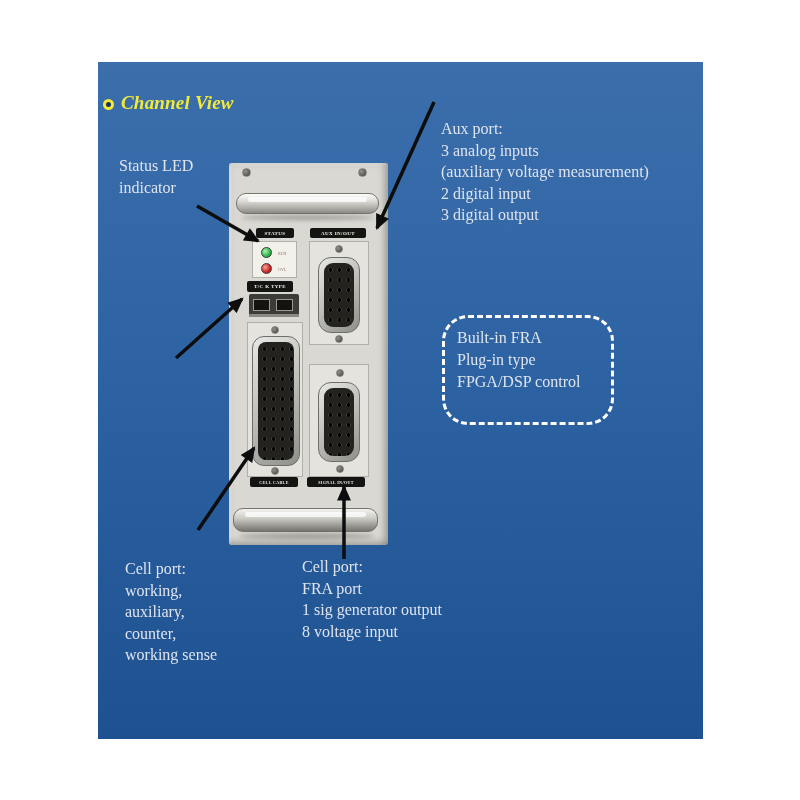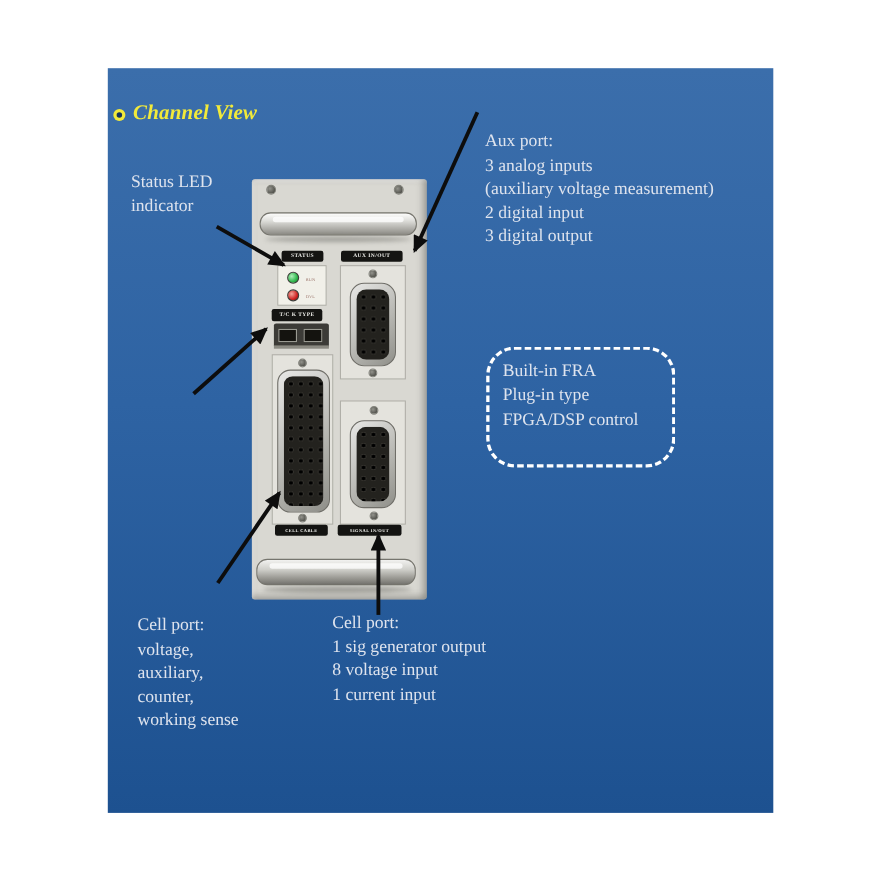--- a/index.html
+++ b/index.html
@@ -88,31 +88,31 @@
 
   <div class="fra-box"></div>
   <div class="fra-text">
     <div>Built-in FRA</div>
     <div>Plug-in type</div>
     <div>FPGA/DSP control</div>
   </div>
 
   <div class="ann" style="left:125px;top:558px;">
     <div>Cell port:</div>
-    <div>voltage,</div>
+    <div>working,</div>
     <div>auxiliary,</div>
     <div>counter,</div>
     <div>working sense</div>
   </div>
 
   <div class="ann" style="left:302px;top:556px;">
     <div>Cell port:</div>
+    <div>FRA port</div>
     <div>1 sig generator output</div>
     <div>8 voltage input</div>
-    <div>1 current input</div>
   </div>
 
   <div class="device">
 
     <div class="screw" style="left:13px;top:5px;"></div>
     <div class="screw" style="left:129px;top:5px;"></div>
 
     <div class="handle" style="left:7px;top:30px;width:143px;height:21px;"></div>
     <div class="hshadow" style="left:12px;top:52px;width:133px;height:5px;"></div>
 

